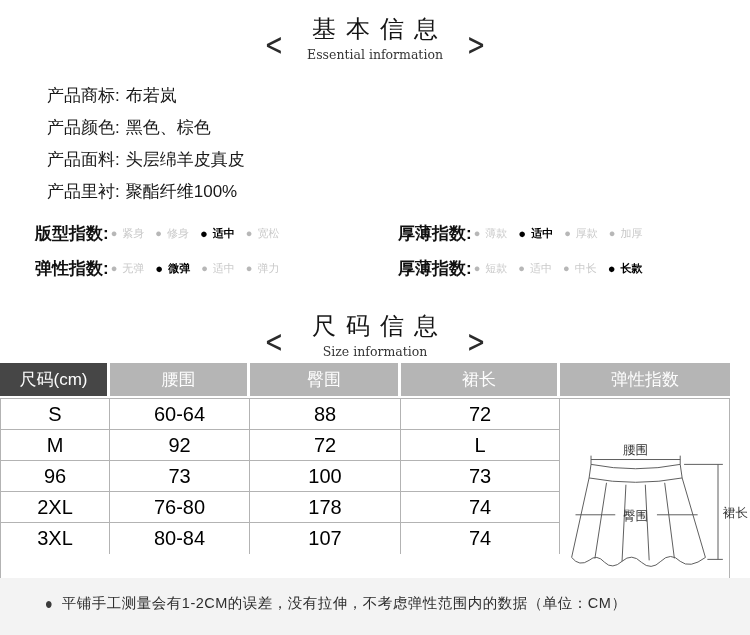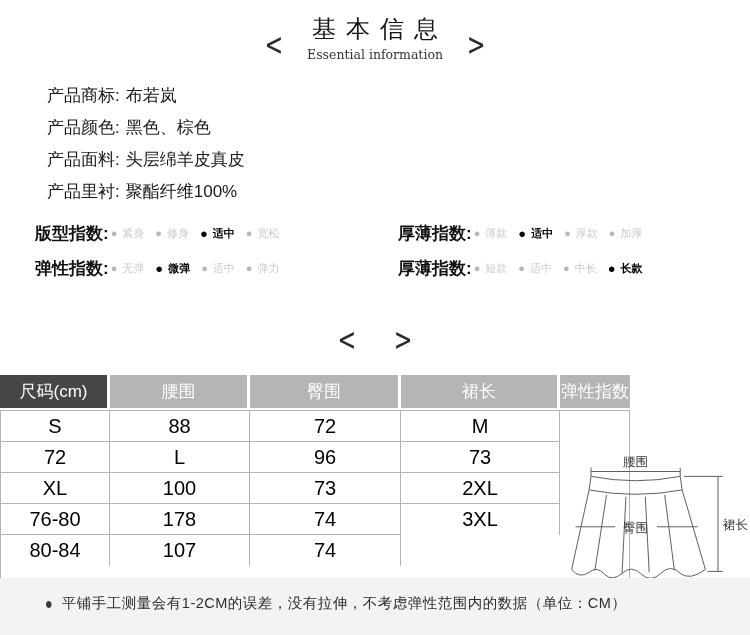--- a/index.html
+++ b/index.html
@@ -27,21 +27,21 @@
   .index-grid { margin:9px 0 0 35px; display:grid; grid-template-columns:363px auto; }
   .index-row { height:35px; display:flex; align-items:center; white-space:nowrap; }
   .index-label { font-size:17px; font-weight:bold; color:#111; margin-right:2px; }
   .opt { display:inline-flex; align-items:center; margin-right:11px; }
   .opt .dot { font-size:11px; color:#b7b7b7; margin-right:5px; line-height:1; }
   .opt .opt-label { font-size:11px; color:#c9c9c9;text-align:center; }
   .opt.sel .dot { color:#000; font-size:13px; }
   .opt.sel .opt-label { color:#000; font-weight:bold; }
 
   
-  .size-table { margin-top:20px; width:630px; }
+  .size-table { margin-top:4px; width:730px; }
   .th { display:grid; grid-template-columns:110px 140px 151px 159px auto; height:33px; }
   .hcell { background:#b5b5b5; color:#fdfdfd; font-size:17px; display:flex; align-items:center;
            justify-content:center; border-right:3px solid #fff; }
   .hcell:first-child { background:#464646; }
   .hcell:last-child { border-right:none; }
   .tb { margin-top:2px; display:grid; grid-template-columns:109px 140px 151px 159px auto;
         grid-auto-rows:31px; border:1px solid #b3b3b3; }
   .cell { border-right:1px solid #b3b3b3; border-bottom:1px solid #b3b3b3; display:flex;
           align-items:center; justify-content:center; font-size:20px; color:#000; }
   .cell.last-row { border-bottom:none; }
@@ -166,33 +166,38 @@
         </span>
       <span class="opt sel">
           <span class="dot">●</span>
           <span class="opt-label">长款</span>
         </span>
     </div>
   </div>
 
   <div class="section-title size">
     <span class="st-arrow">&lt;</span>
+    <div class="st-center">
+      <div class="st-cn">尺码信息</div>
+      <div class="st-en">Size information</div>
+    </div>
     <span class="st-arrow">&gt;</span>
   </div>
 
   <div class="size-table">
     <div class="th">
       <div class="hcell">尺码(cm)</div>
       <div class="hcell">腰围</div>
       <div class="hcell">臀围</div>
       <div class="hcell">裙长</div>
       <div class="hcell">弹性指数</div>
     </div>
     <div class="tb">
       <div class="cell">S</div>
+      <div class="cell">60-64</div>
       <div class="cell">88</div>
       <div class="cell">72</div>
 
       <div class="diagram-cell">
         <svg width="190" height="134" viewBox="0 0 196 134">
           <g stroke="#5a5a5a" stroke-width="1" fill="none">
 
             <path d="M32,17 H124 M32,13 V22 M124,13 V22"></path>
 
             <path d="M32,22 Q78,31 124,22 L126,36 Q78,45 30,36 Z"></path>
@@ -207,27 +212,27 @@
 
             <path d="M128,22 H168 M152,120 H168 M163,22 V120"></path>
           </g>
           <text x="78" y="11" text-anchor="middle">腰围</text>
           <text x="78" y="79" text-anchor="middle">臀围</text>
           <text x="168" y="76" text-anchor="start">裙长</text>
         </svg>
       </div>
 
       <div class="cell">M</div>
+      <div class="cell">92</div>
       <div class="cell">72</div>
 
       <div class="cell">L</div>
       <div class="cell">96</div>
       <div class="cell">73</div>
 
-      <div class="cell">XL</div>
       <div class="cell">100</div>
       <div class="cell">73</div>
 
       <div class="cell">2XL</div>
       <div class="cell">76-80</div>
       <div class="cell">178</div>
       <div class="cell">74</div>
 
       <div class="cell last-row">3XL</div>
       <div class="cell last-row">80-84</div>

